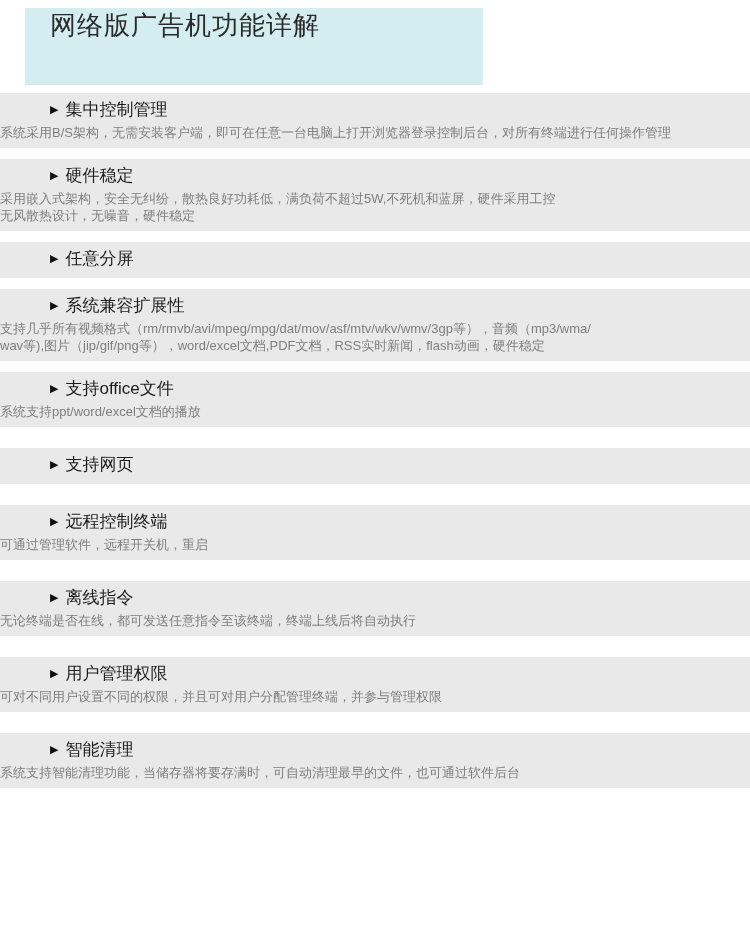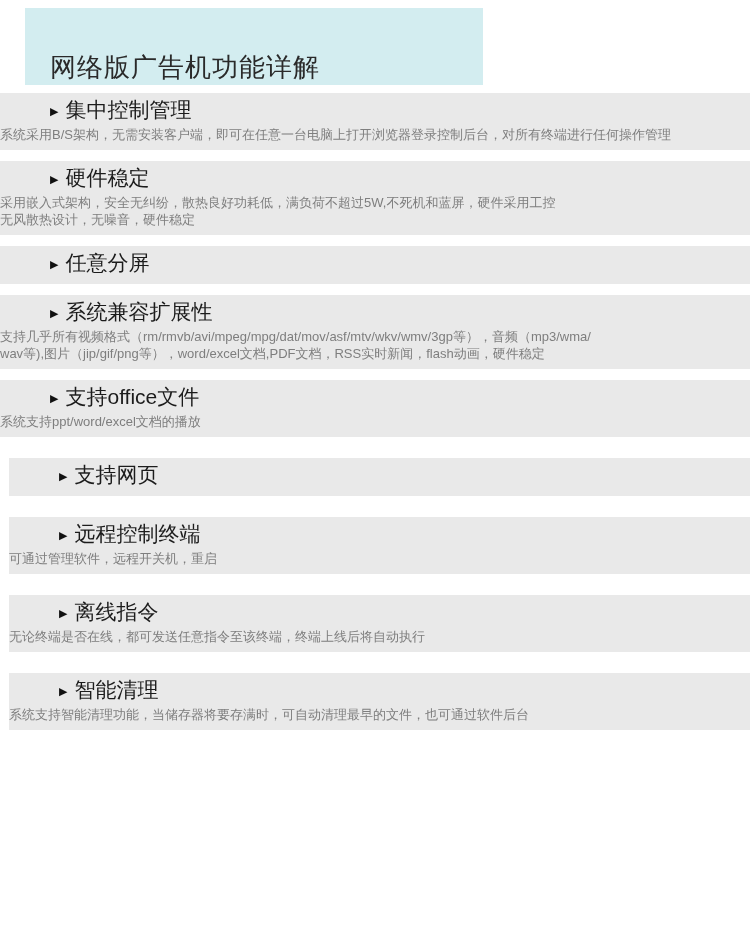--- a/index.html
+++ b/index.html
@@ -14,51 +14,51 @@
     height: 932px;
     background: #ffffff;
     overflow: hidden;
   }
   .header {
     margin: 8px 0 0 25px;
     width: 433px;
     height: 77px;
     background: var(--header-bg, #d3edf0);
     display: flex;
-    align-items: flex-end;
+    align-items: flex-start;
     padding-left: 25px;
   }
   .header h1 {
     margin: 0;
     font-size: 26px;
     font-weight: 400;
     color: #2a2a2a;
     letter-spacing: 1px;
   }
   .band {
     background: var(--band-bg, #e9e9e9);
     margin-top: 11px;
     padding: 6px 8px 7px 0;
   }
   .band.first { margin-top: 8px; }
-  .band.gap-lg { margin-top: 21px; margin-left: 9px; }
+  .band.gap-lg { margin-top: 21px; }
   .sec-title-row {
     padding-left: 50px;
     line-height: 21px;
     white-space: nowrap;
   }
   .marker {
     display: inline-block;
     font-size: 11px;
     color: #111111;
     margin-right: 7px;
     transform: translateY(-2px);
   }
   .sec-title {
-    font-size: 21px;
+    font-size: 17px;
     color: var(--title-color, #1c1c1c);
     text-align: center;
   }
   .sec-body {
     margin-top: 2px;
     padding-right: 4px;
     font-size: 13px;
     line-height: 17px;
     color: var(--body-color, #7e7e7e);
   }
@@ -109,19 +109,25 @@
           <div>可通过管理软件，远程开关机，重启</div>
         </div>
       </section>
       <section class="band gap-lg">
         <div class="sec-title-row"><span class="marker">▶</span><span class="sec-title">离线指令</span></div>
         <div class="sec-body">
           <div>无论终端是否在线，都可发送任意指令至该终端，终端上线后将自动执行</div>
         </div>
       </section>
       <section class="band gap-lg">
+        <div class="sec-title-row"><span class="marker">▶</span><span class="sec-title">用户管理权限</span></div>
+        <div class="sec-body">
+          <div>可对不同用户设置不同的权限，并且可对用户分配管理终端，并参与管理权限</div>
+        </div>
+      </section>
+      <section class="band gap-lg">
         <div class="sec-title-row"><span class="marker">▶</span><span class="sec-title">智能清理</span></div>
         <div class="sec-body">
           <div>系统支持智能清理功能，当储存器将要存满时，可自动清理最早的文件，也可通过软件后台</div>
         </div>
       </section>
     </div>
 </div>
 
 </body></html>

